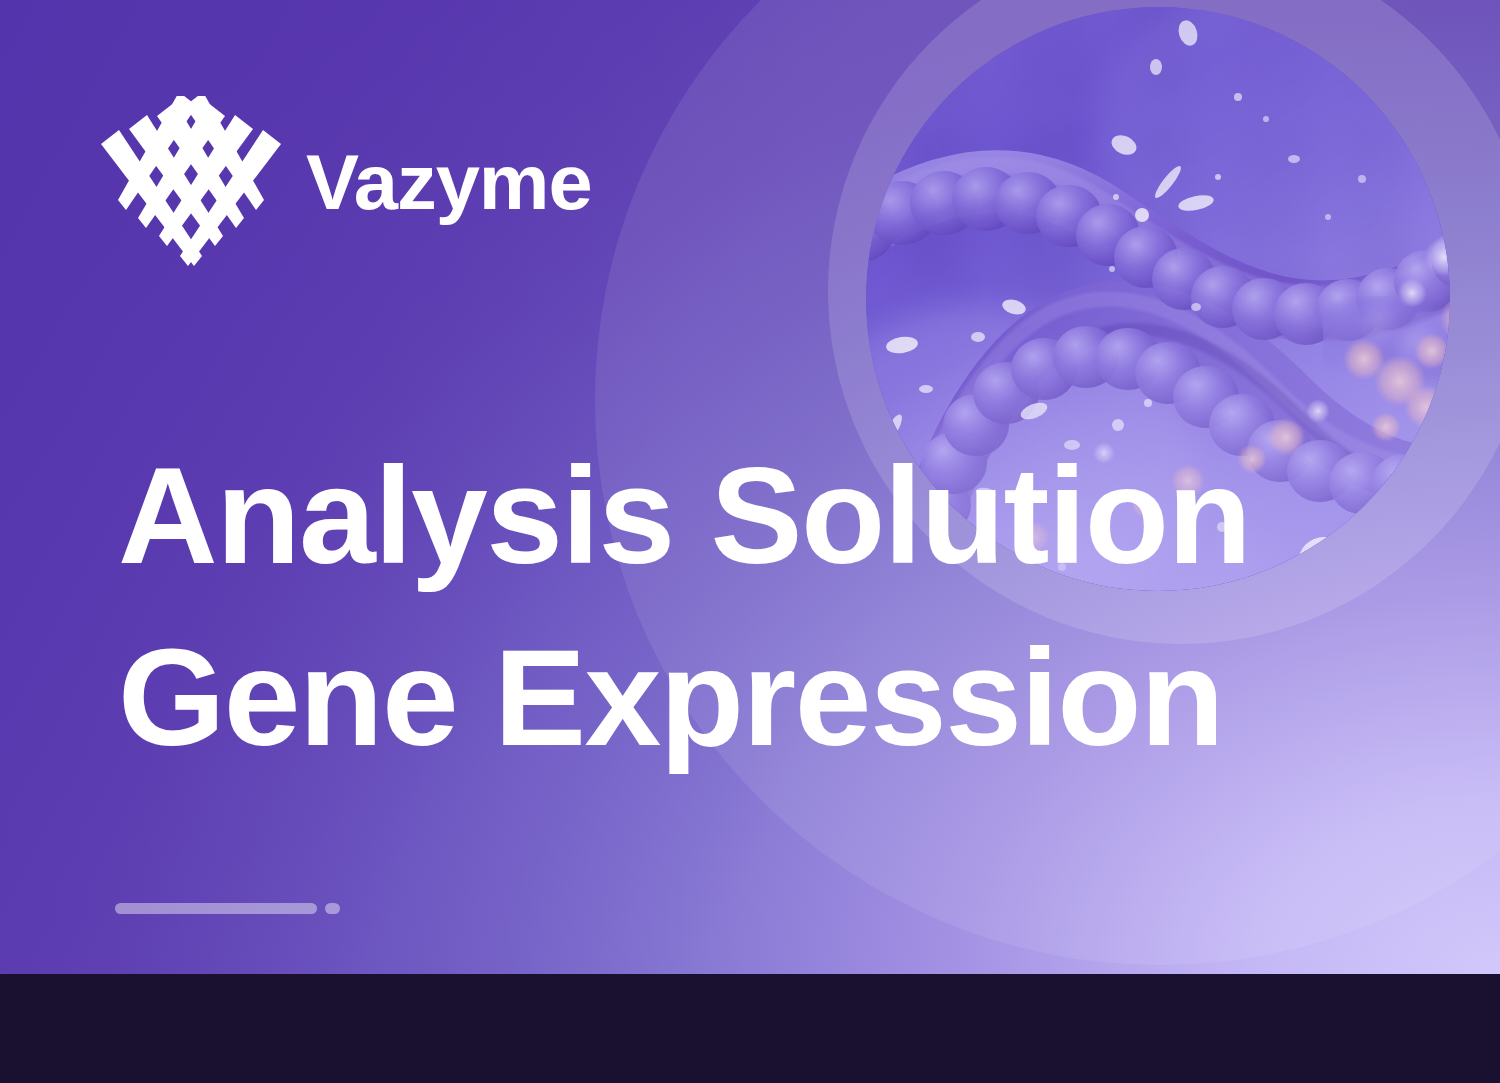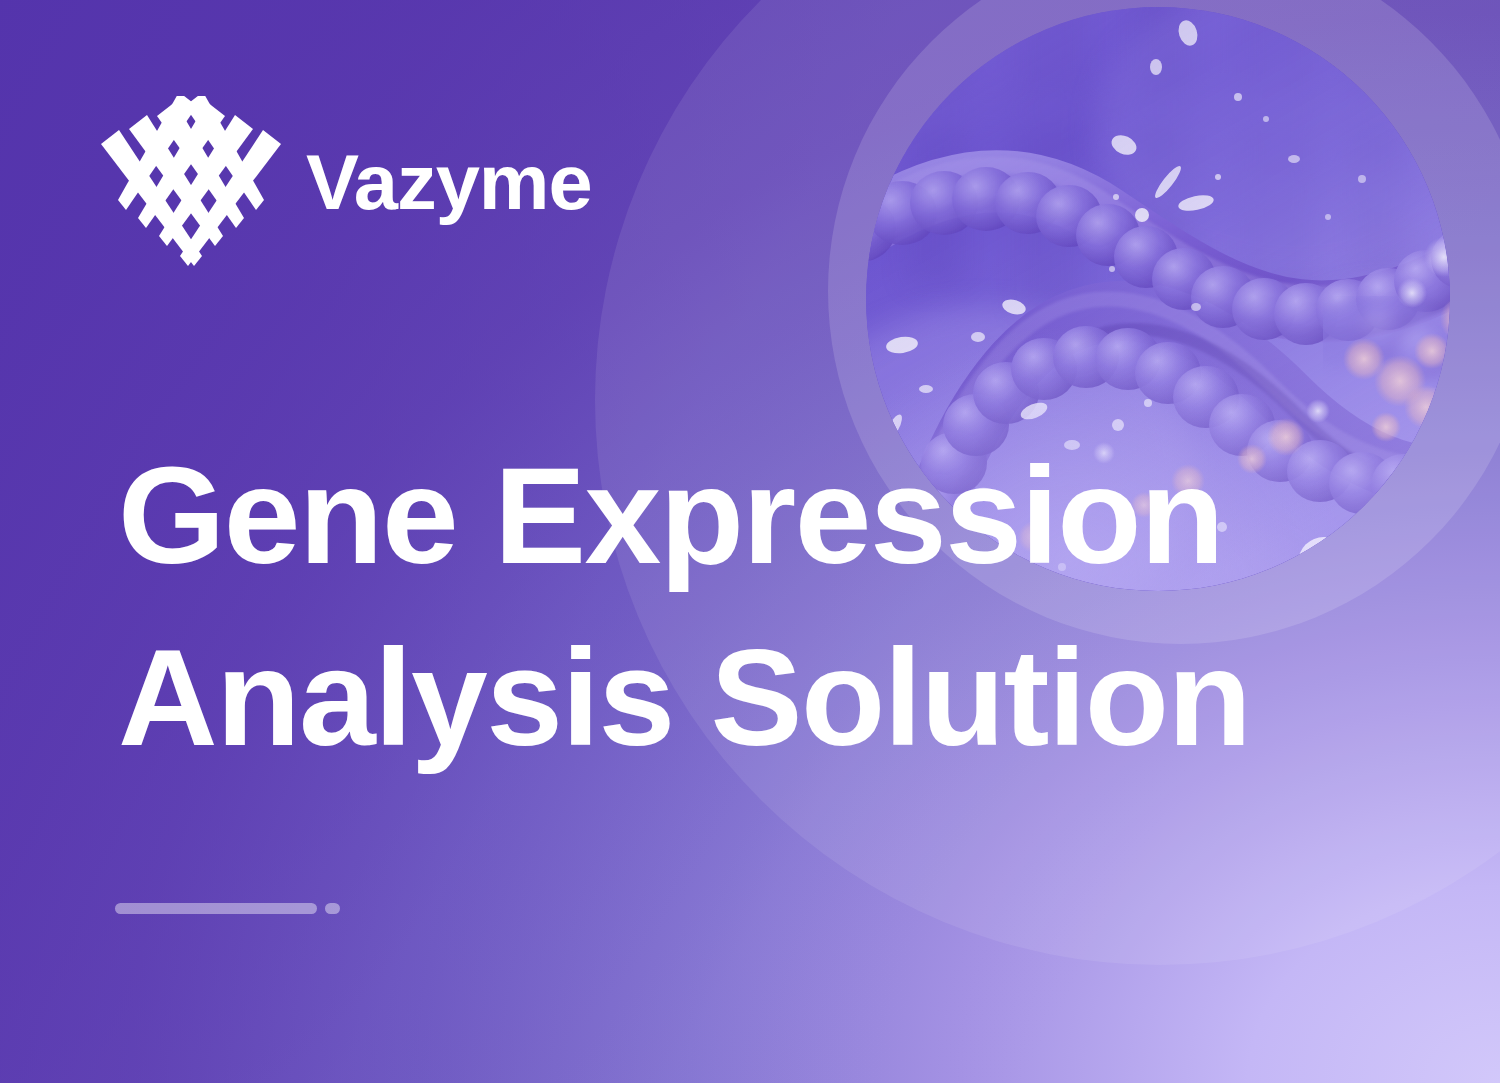--- a/index.html
+++ b/index.html
@@ -7,21 +7,21 @@
     padding: 0;
     background: #1a1030;
   }
   body {
     font-family: "Liberation Sans", sans-serif;
   }
 
   #slide {
     position: relative;
     width: 1500px;
-    height: 1083px;
+    height: 974px;
     overflow: hidden;
     background: #5A3AAD;
   }
 
   
   .bg-base {
     position: absolute;
     inset: 0;
     background:
       radial-gradient(120% 130% at 100% 100%,
@@ -351,22 +351,22 @@
         <path d="M 185 48  L 167 34  L 84 160  L 92 170 Z"></path>
         <path d="M 157 33  L 139 19  L 63 140   L 71 150 Z"></path>
         <path d="M 129 20  L 111 6   L 42 122   L 50 132 Z"></path>
         <path d="M 101 10  L 83 -4   L 22 104   L 30 114 Z"></path>
       </g>
     </svg>
     <div class="logo-word">Vazyme</div>
   </div>
 
   <div class="headline">
+    <span class="line">Analysis Solution</span>
     <span class="line">Gene Expression</span>
-    <span class="line">Analysis Solution</span>
   </div>
 
   <div class="progress">
     <div class="progress-bar"></div>
     <div class="progress-dot"></div>
   </div>
 
 </div>
 
 </body></html>

